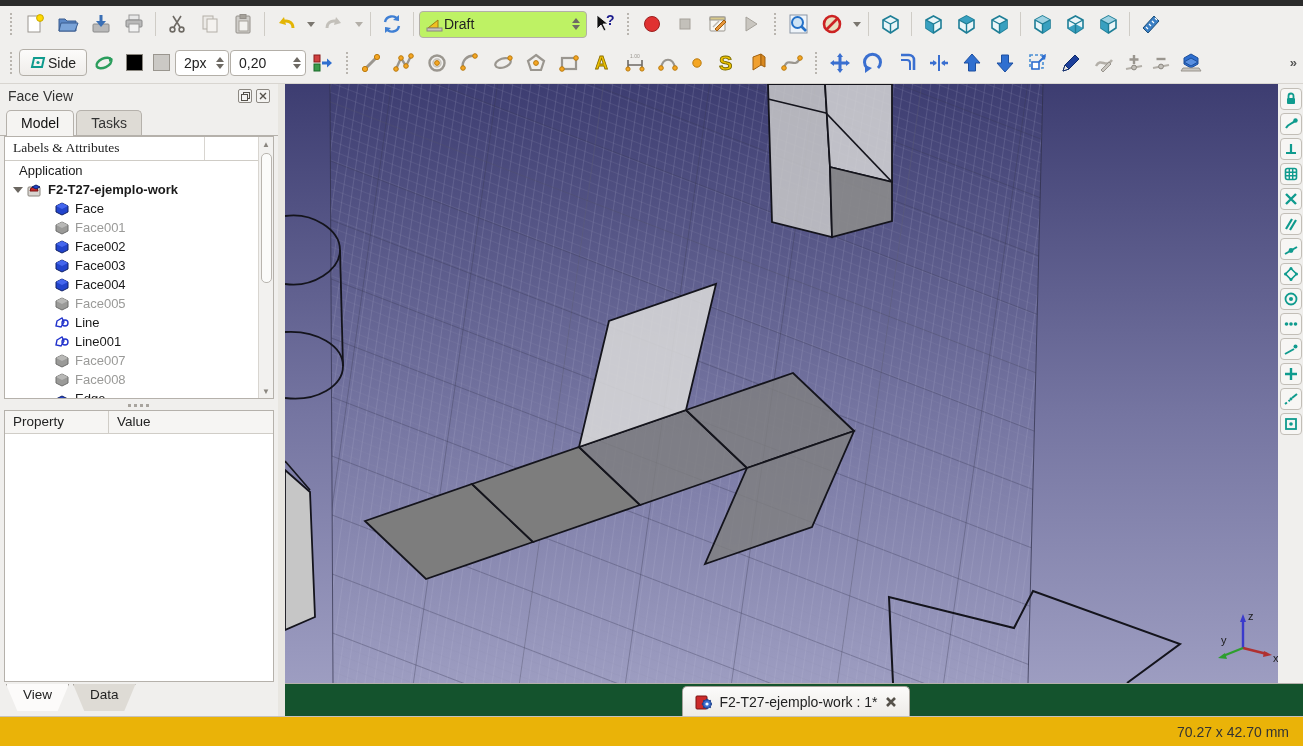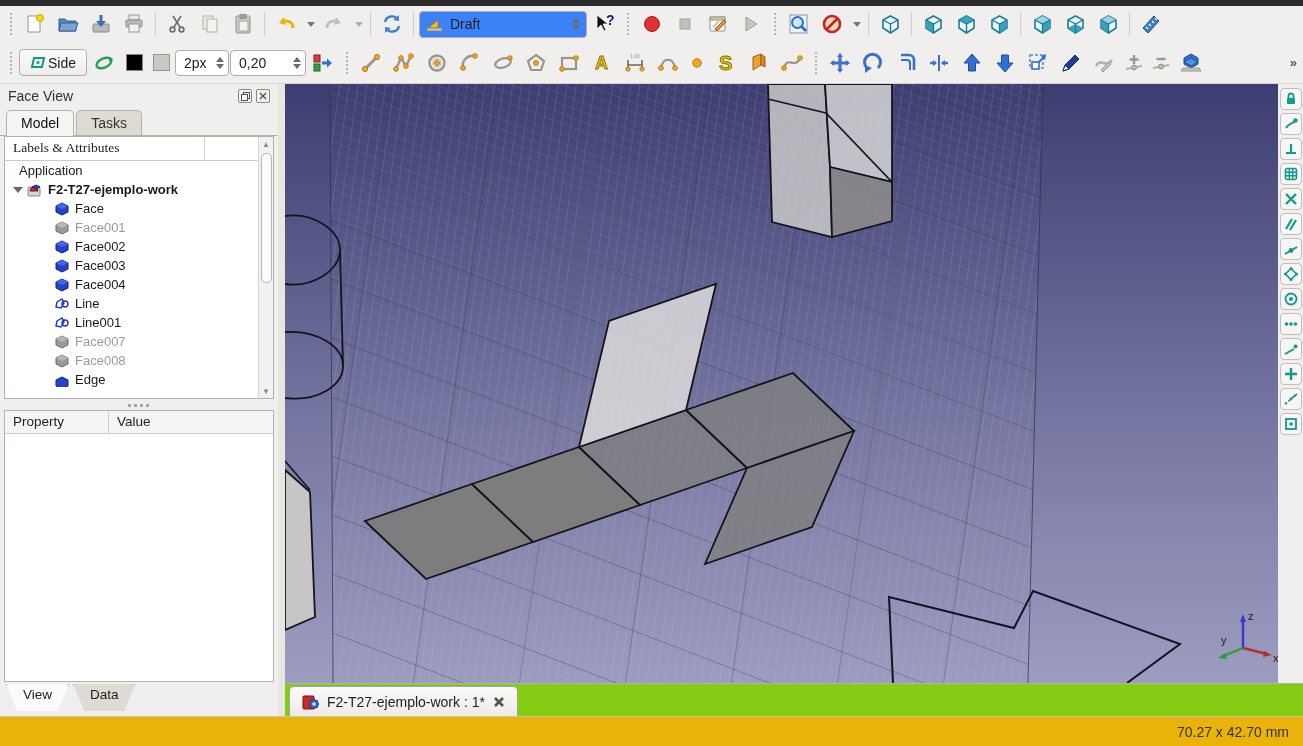--- a/index.html
+++ b/index.html
@@ -8,21 +8,21 @@
 
   
   .top-strip { position:absolute; left:0; top:0; width:1303px; height:6px; background:#2b2b2b; }
   .toolbar { position:absolute; left:0; width:1303px; display:flex; align-items:center; background:#f0efed; }
   #toolbar-row1 { top:6px; height:36px; padding-left:4px; gap:1px; }
   #toolbar-row2 { top:42px; height:42px; padding-left:4px; gap:1px; border-bottom:1px solid #d8d5d0; }
   .tb-handle { width:8px; height:22px; margin:0 3px; background:repeating-linear-gradient(#b9b5af 0 2px, transparent 2px 4px); background-size:2px 100%; background-repeat:no-repeat; background-position:center; }
   .tb-sep { width:1px; height:24px; background:#cfccc6; margin:0 4px; }
   .tb-btn { width:32px; height:30px; display:flex; align-items:center; justify-content:center; border-radius:3px; }
   .dd-arrow { width:0; height:0; border-left:4px solid transparent; border-right:4px solid transparent; border-top:5px solid #7a766f; margin-left:2px; }
-  .combo { height:27px; background:#3b82f6; border:1px solid #b3afa8; border-radius:4px; display:flex; align-items:center; padding:0 6px; gap:6px; }
+  .combo { height:27px; background:#bef264; border:1px solid #b3afa8; border-radius:4px; display:flex; align-items:center; padding:0 6px; }
   .combo .spin { display:flex; flex-direction:column; gap:2px; margin-left:4px; }
   .spin .up { width:0;height:0;border-left:4px solid transparent;border-right:4px solid transparent;border-bottom:5px solid #6e6a64; }
   .spin .dn { width:0;height:0;border-left:4px solid transparent;border-right:4px solid transparent;border-top:5px solid #6e6a64; }
   .spinbox { height:26px; background:#fff; border:1px solid #b3afa8; border-radius:4px; display:flex; align-items:center; padding:0 4px 0 8px; font-size:14px; color:#222; }
   .txtbtn { height:27px; background:linear-gradient(#fcfbfa,#efedea); border:1px solid #b3afa8; border-radius:4px; display:flex; align-items:center; padding:0 10px; font-size:14px; color:#222; }
   .overflow-chevron { margin-left:auto; margin-right:6px; color:#555; font-size:13px; font-weight:bold; }
 
   
   #left-panel { position:absolute; left:0; top:84px; width:278px; height:632px; background:#f0efed; }
   .panel-header { height:24px; display:flex; align-items:center; padding:0 8px; font-size:14px; color:#333; }
@@ -57,21 +57,21 @@
   
   #viewport { position:absolute; left:285px; top:84px; width:993px; height:599px; background:#3d3d71; }
   #viewport svg { display:block; }
   .vp-divider { position:absolute; left:278px; top:84px; width:7px; height:632px; background:#e8e6e1; }
 
   
   #snapbar { position:absolute; left:1278px; top:84px; width:25px; height:599px; background:#f0efed; display:flex; flex-direction:column; align-items:center; padding-top:4px; gap:3px; }
   .snap-btn { width:22px; height:22px; background:#f7f6f4; border:1px solid #c2beb7; border-radius:4px; display:flex; align-items:center; justify-content:center; }
 
   
-  #mdi-bar { position:absolute; left:285px; top:683px; width:1018px; height:33px; background:#84cc16; border-top:1px solid #b5b1ab; display:flex; align-items:flex-end; padding-left:4px; }
+  #mdi-bar { position:absolute; left:285px; top:683px; width:1018px; height:33px; background:#14532d; border-top:1px solid #b5b1ab; display:flex; align-items:flex-end; padding-left:4px;justify-content:center; }
   .mdi-tab { height:30px; background:linear-gradient(#fcfbfa,#edebe8); border:1px solid #a5a19a; border-bottom:none; border-radius:5px 5px 0 0; display:flex; align-items:center; gap:8px; padding:0 12px; font-size:14px; color:#222; }
   #status-bar { position:absolute; left:0; top:716px; width:1303px; height:30px; background:#eab308; border-top:1px solid #c6c2bc; display:flex; align-items:center; }
   #status-dims { margin-left:auto; margin-right:14px; font-size:14px; color:#333; }
 
   .ic { display:block; }
 </style>
 </head>
 <body>
 
 <div id="app">
@@ -562,20 +562,28 @@
             </svg>
             <span class="lbl">Face003</span>
           </div>
         <div class="trow">
             <span class="ind3"></span>
             <svg class="ic" width="14" height="14">
               <polygon points="7,1 13,4 13,10 7,13 1,10 1,4" fill="#2244cc" stroke="#112266"></polygon>
               <polygon points="7,1 13,4 7,7 1,4" fill="#4466ee"></polygon>
             </svg>
             <span class="lbl">Face004</span>
+          </div>
+        <div class="trow hidden-item">
+            <span class="ind3"></span>
+            <svg class="ic" width="14" height="14">
+              <polygon points="7,1 13,4 13,10 7,13 1,10 1,4" fill="#9a9a98" stroke="#6e6e6c"></polygon>
+              <polygon points="7,1 13,4 7,7 1,4" fill="#b8b8b6"></polygon>
+            </svg>
+            <span class="lbl">Face005</span>
           </div>
         <div class="trow">
             <span class="ind3"></span>
             <svg class="ic" width="14" height="14">
               <polygon points="2,5 7,2 9,6 6,11 1,10" fill="none" stroke="#2233cc" stroke-width="1.4"></polygon>
               <circle cx="10" cy="7" r="3" fill="none" stroke="#2233cc" stroke-width="1.4"></circle>
             </svg>
             <span class="lbl">Line</span>
           </div>
         <div class="trow">

